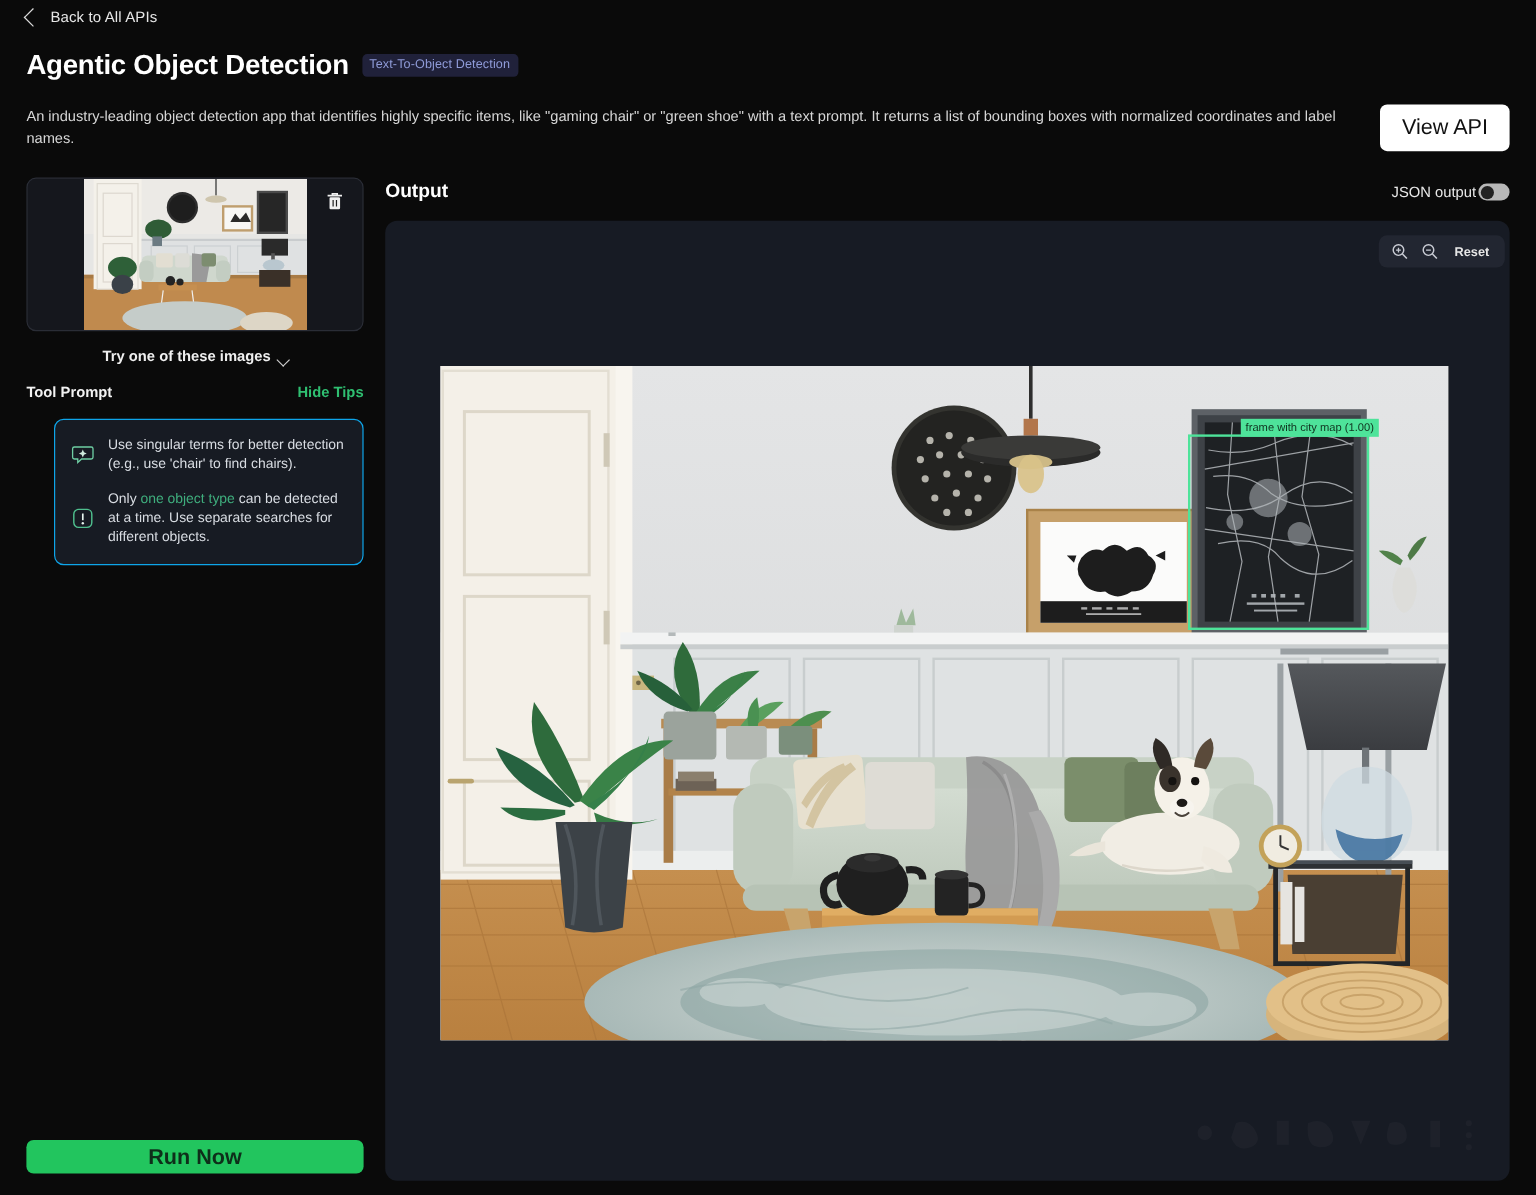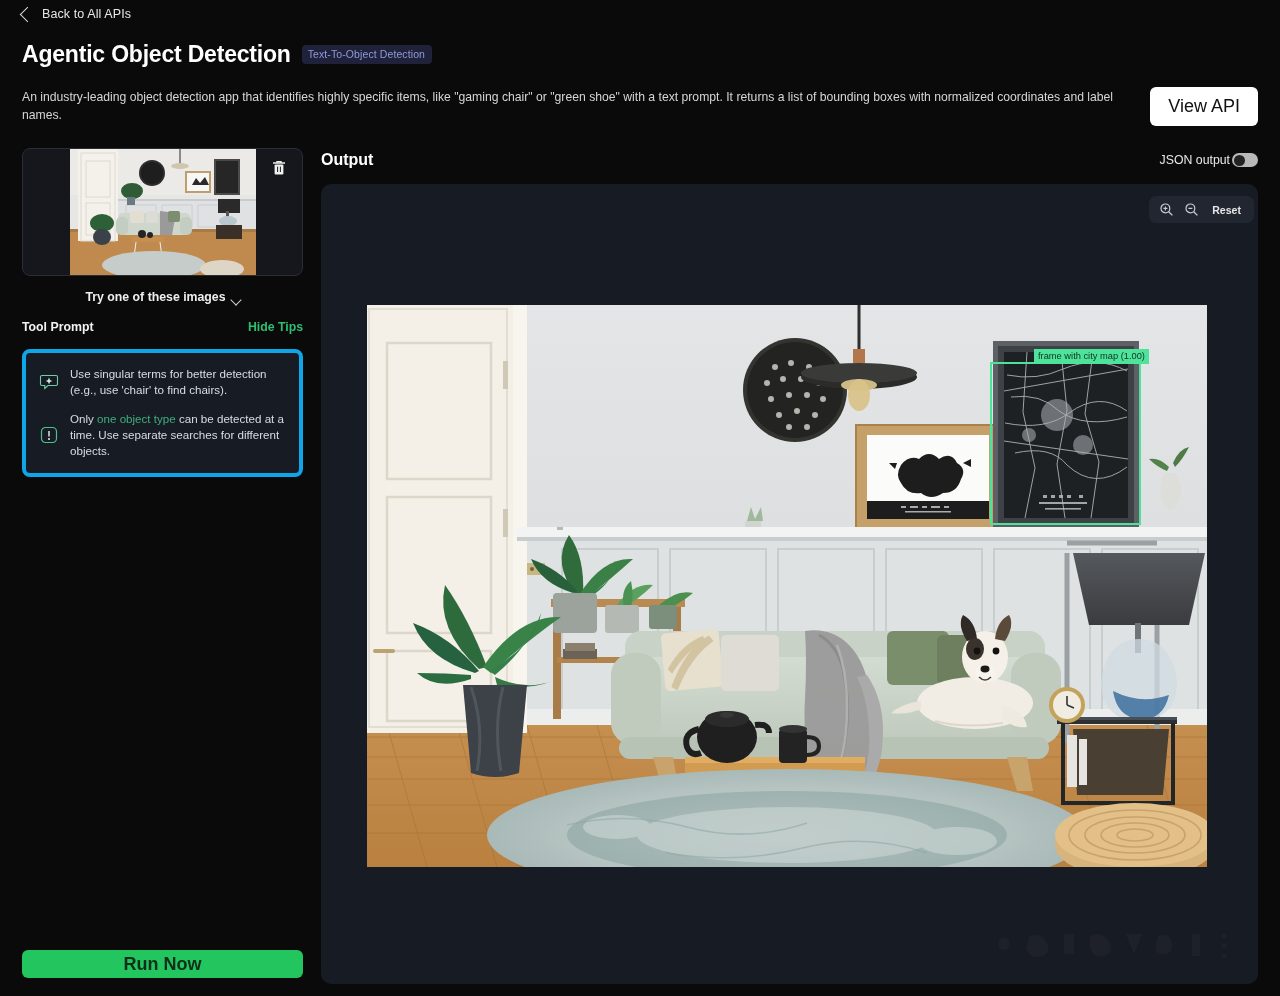--- a/index.html
+++ b/index.html
@@ -119,23 +119,24 @@
     color: #f0f0f0;
     font-size: 12.4px;
     padding: 0 13px;
     font-family: "Liberation Sans", sans-serif;
     outline: none;
   }
 
   .tips-box {
     margin-top: 15px;
     background: #171b23;
-    border: 4px solid #0ea5e9;
+    border: 1px solid #0ea5e9;
     border-radius: 8px;
     padding: 13px 13px 14px 13px;
+    margin-left: 23px;
   }
   .tip { display: flex; gap: 11px; align-items: center; }
   .tip + .tip { margin-top: 13px; }
   .tip-icon { flex: 0 0 20px; width: 20px; height: 20px; }
   .tip-text { font-size: 11.6px; line-height: 1.38; color: #d9dde3; }
   .accent-green { color: #3fae7d; }
 
   .run-btn {
     position: absolute; left: 0; bottom: 0;
     width: 281px; height: 28px;

